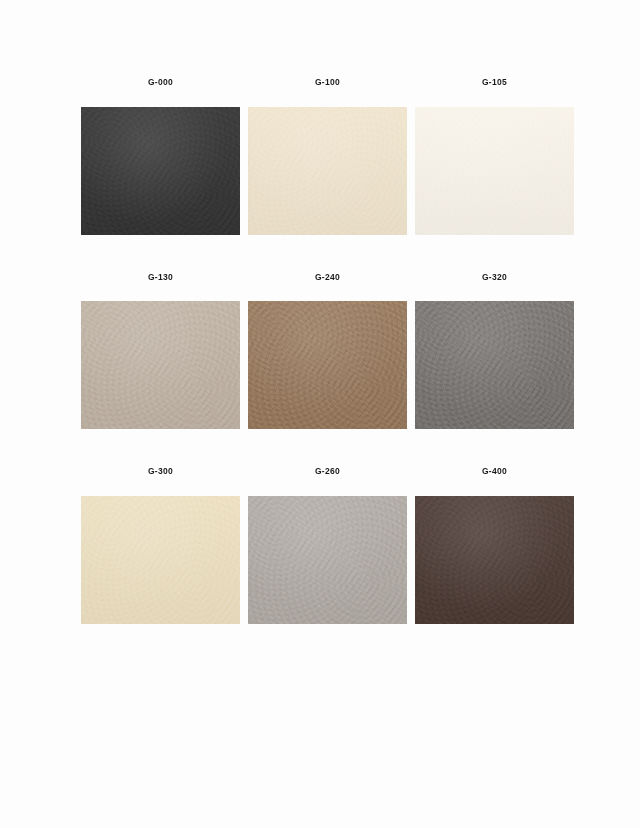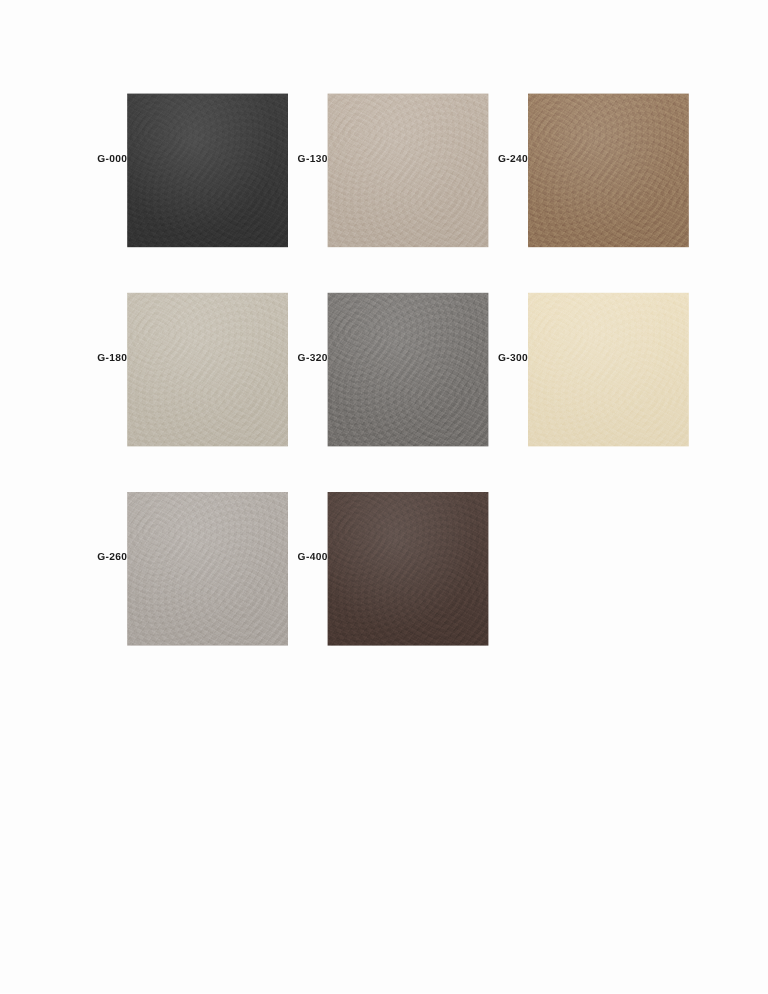--- a/index.html
+++ b/index.html
@@ -31,21 +31,21 @@
     display: grid;
     grid-template-columns: 159px 159px 159px;
     grid-column-gap: 8px;
     grid-row-gap: 0px;
   }
 
   .swatch-cell {
     width: 159px;
     margin-bottom: 38px;
     display: flex;
-    flex-direction: row;
+    flex-direction: column;
     align-items: center;
   }
 
   .swatch-label {
     font-size: 8.5px;
     font-weight: bold;
     color: #1b1b1b;
     letter-spacing: 0.3px;
     line-height: 1;
     margin-bottom: 20px;
@@ -117,36 +117,43 @@
 <div class="page">
   <div class="swatch-grid">
       <div class="swatch-cell">
         <div class="swatch-label">G-000</div>
         <div class="swatch-chip" style="background-color: rgb(52, 52, 52);">
           <div class="grain"></div>
           <div class="sheen"></div>
         </div>
       </div>
       <div class="swatch-cell">
+        <div class="swatch-label">G-100</div>
+        <div class="swatch-chip" style="background-color: rgb(240, 228, 205);">
+          <div class="grain"></div>
+          <div class="sheen"></div>
+        </div>
+      </div>
+      <div class="swatch-cell">
+        <div class="swatch-label">G-105</div>
+        <div class="swatch-chip" style="background-color: rgb(248, 243, 233);">
+          <div class="grain"></div>
+          <div class="sheen"></div>
+        </div>
+      </div>
+      <div class="swatch-cell">
         <div class="swatch-label">G-130</div>
         <div class="swatch-chip" style="background-color: rgb(191, 178, 164);">
           <div class="grain"></div>
           <div class="sheen"></div>
         </div>
       </div>
       <div class="swatch-cell">
         <div class="swatch-label">G-240</div>
         <div class="swatch-chip" style="background-color: rgb(150, 120, 92);">
-          <div class="grain"></div>
-          <div class="sheen"></div>
-        </div>
-      </div>
-      <div class="swatch-cell">
-        <div class="swatch-label">G-180</div>
-        <div class="swatch-chip" style="background-color: rgb(196, 189, 175);">
           <div class="grain"></div>
           <div class="sheen"></div>
         </div>
       </div>
       <div class="swatch-cell">
         <div class="swatch-label">G-320</div>
         <div class="swatch-chip" style="background-color: rgb(118, 115, 112);">
           <div class="grain"></div>
           <div class="sheen"></div>
         </div>

